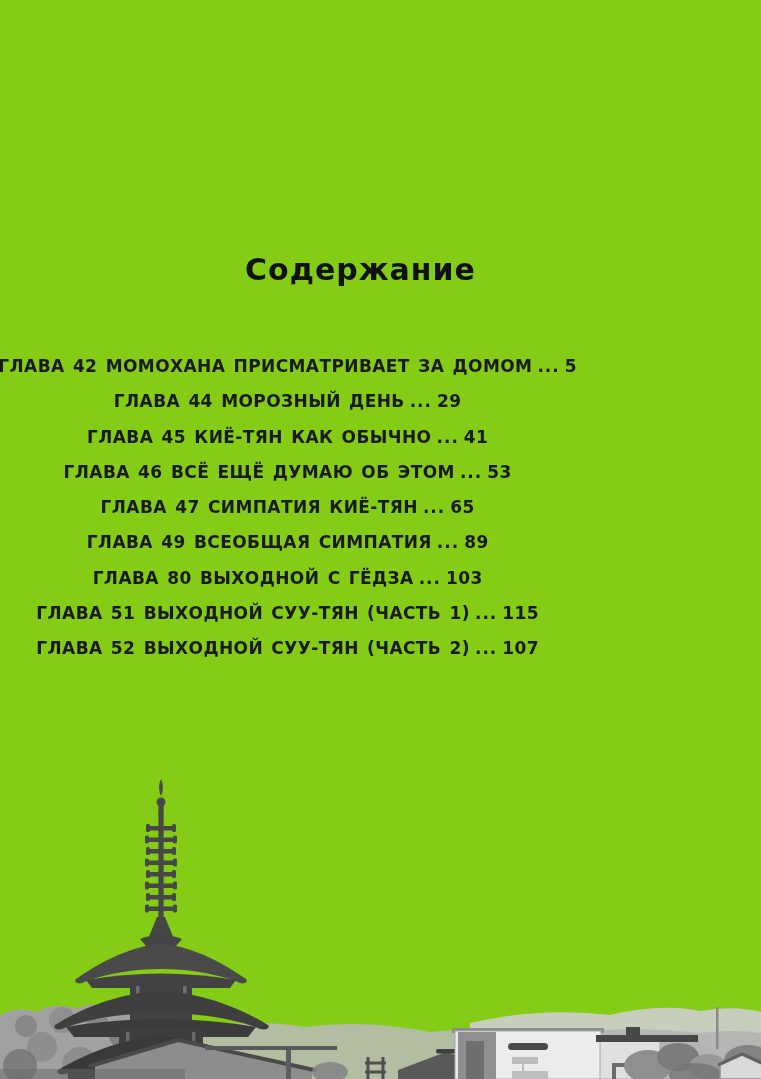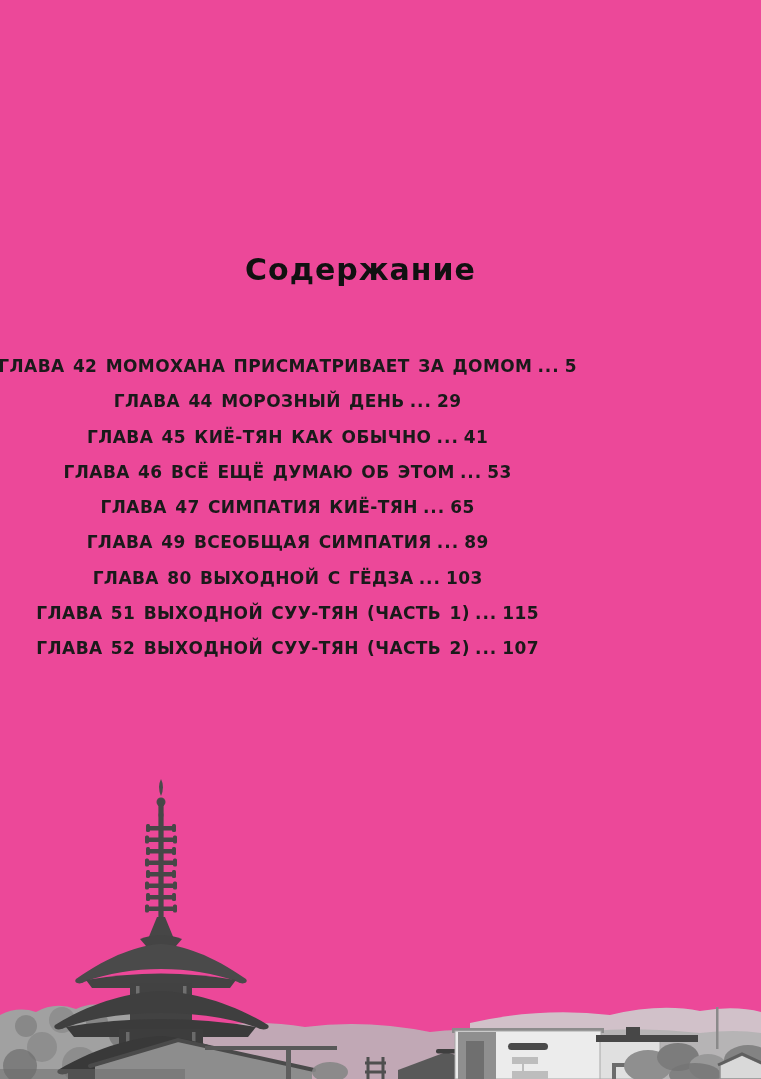--- a/index.html
+++ b/index.html
@@ -1,19 +1,19 @@
 <!DOCTYPE html>
 <html><head>
 <meta charset="utf-8">
 <style>
   html,body{margin:0;padding:0;background:#ffffff;}
   .page{
     position:relative;
     width:761px;height:1079px;
-    background:#ec4899;
+    background:#84cc16;
     overflow:hidden;
     font-family:"DejaVu Sans", sans-serif;
     color:#1c1c1c;
   }
   .page-title{
     position:absolute;
     top:252px;left:0;right:0;
     box-sizing:border-box;
     padding-right:40px;
     margin:0;

